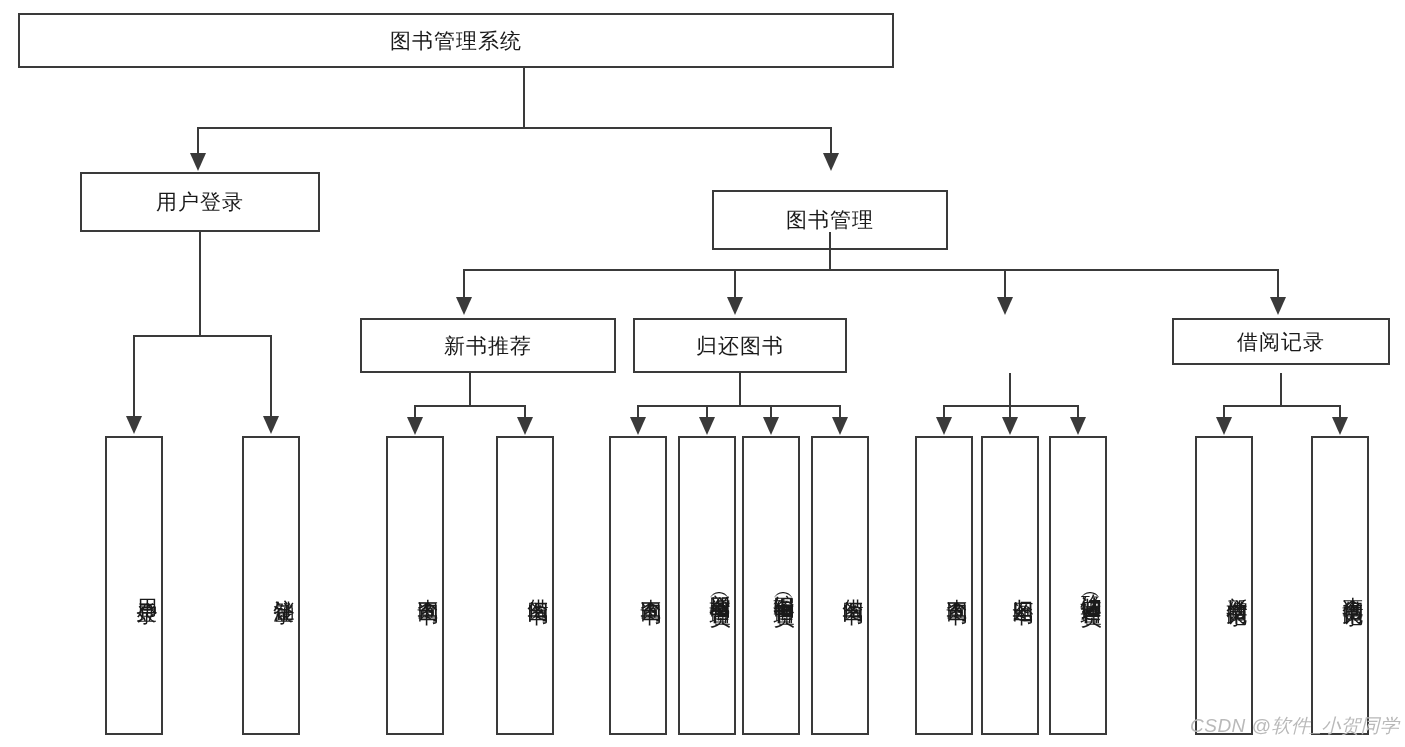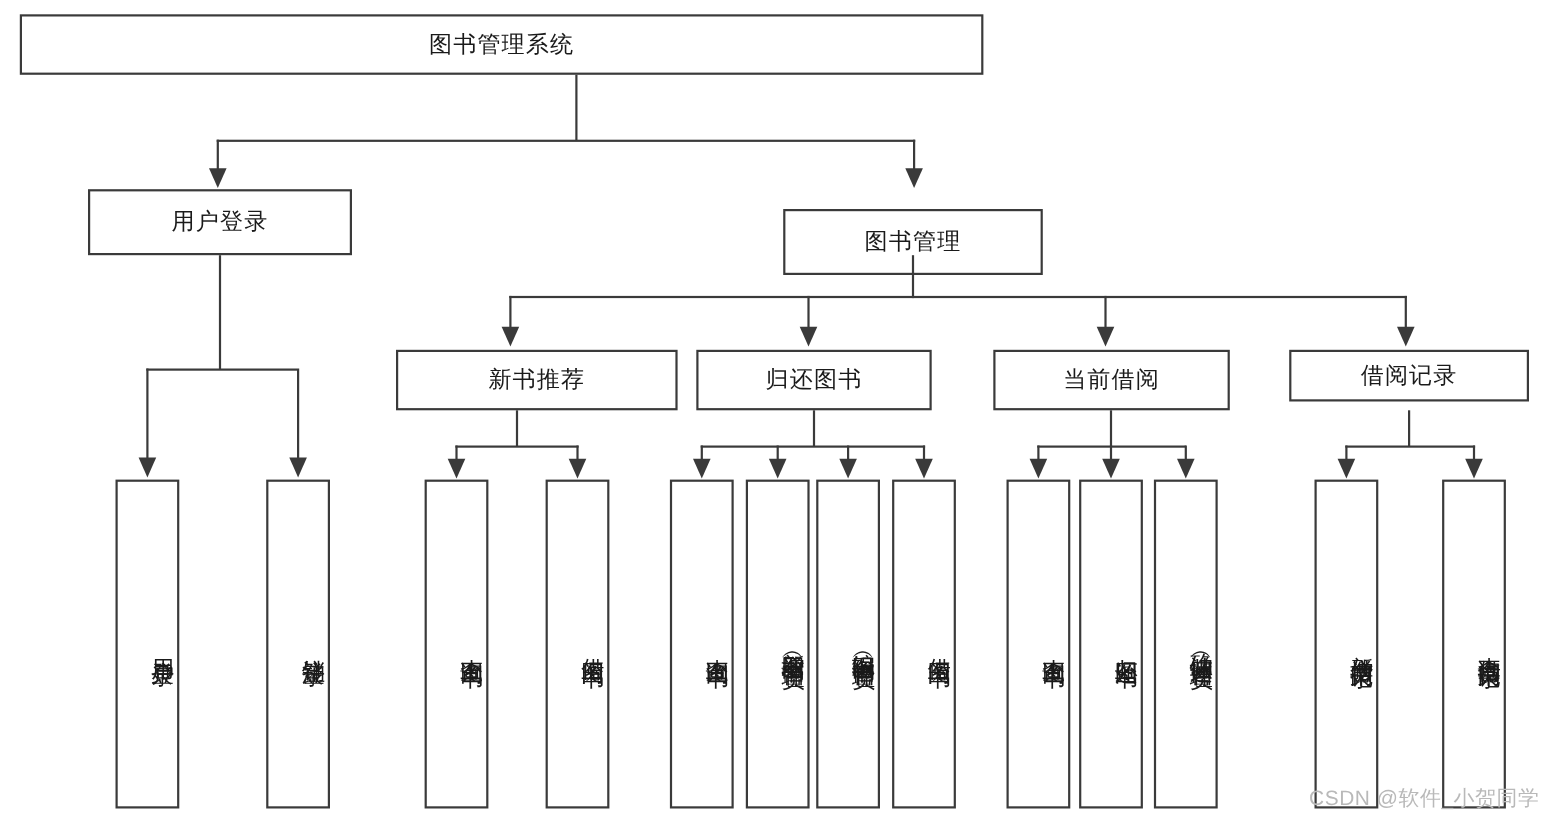--- a/index.html
+++ b/index.html
@@ -71,20 +71,21 @@
     border-right: 8px solid transparent;
     border-top: 18px solid #3a3a3a;
   }
   
   .watermark {
     position: absolute;
     font-size: 19px;
     color: #b9b9b9;
     white-space: nowrap;
     letter-spacing: 0.5px;
+    font-style: italic;
   }
 </style>
 </head>
 <body>
 
 <div id="canvas">
 
   <div class="node horiz" style="left:18px; top:13px; width:876px; height:55px;">
     <span>图书管理系统</span>
   </div>
@@ -127,23 +128,20 @@
   <div class="arrow" style="left:997px; top:297px;"></div>
 
   <div class="vline" style="left:1277px; top:269px; height:30px;"></div>
   <div class="arrow" style="left:1270px; top:297px;"></div>
 
   <div class="node horiz" style="left:360px; top:318px; width:256px; height:55px;">
     <span>新书推荐</span>
   </div>
   <div class="node horiz" style="left:633px; top:318px; width:214px; height:55px;">
     <span>归还图书</span>
-  </div>
-  <div class="node horiz" style="left:903px; top:318px; width:215px; height:55px;">
-    <span>当前借阅</span>
   </div>
   <div class="node horiz" style="left:1172px; top:318px; width:218px; height:47px;">
     <span>借阅记录</span>
   </div>
 
   <div class="vline" style="left:469px; top:373px; height:33px;"></div>
   <div class="hline" style="left:414px; top:405px; width:112px;"></div>
   <div class="vline" style="left:414px; top:405px; height:14px;"></div>
   <div class="arrow" style="left:407px; top:417px;"></div>
   <div class="vline" style="left:524px; top:405px; height:14px;"></div>

